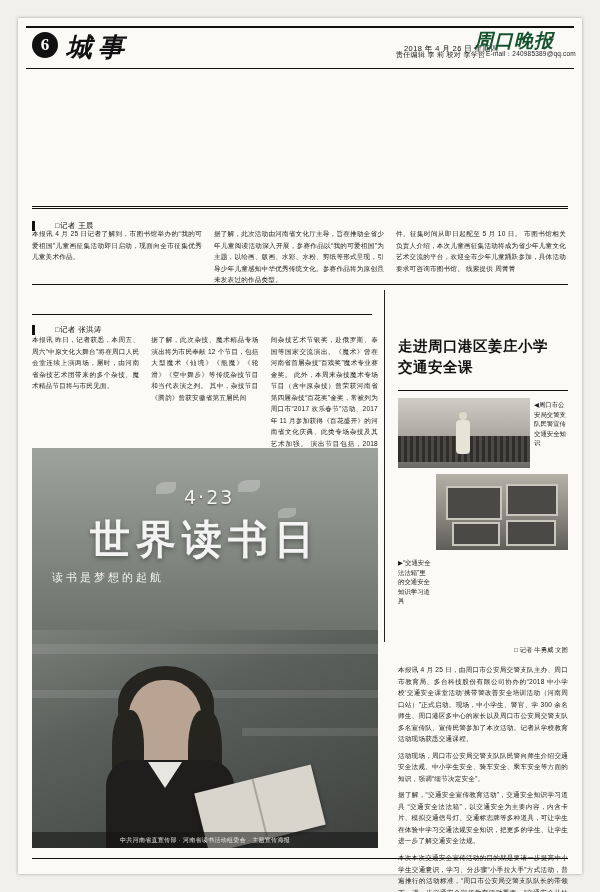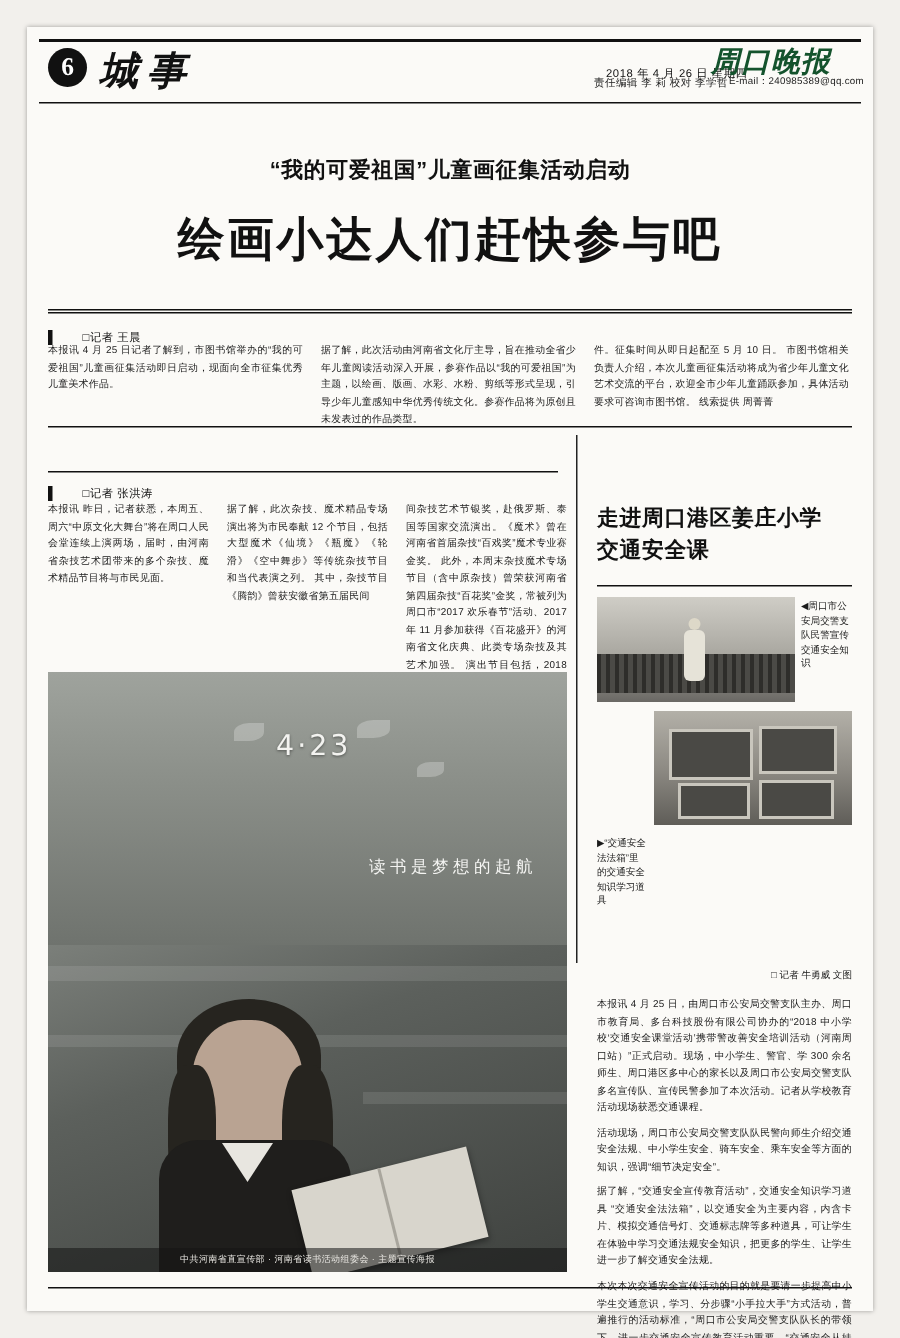--- a/index.html
+++ b/index.html
@@ -97,21 +97,21 @@
   .bp-date{
     position:absolute;left:152px;top:38px;font-size:19px;color:#f3f3f0;letter-spacing:2px;
     font-family:"DejaVu Sans",sans-serif;text-shadow:0 1px 2px rgba(0,0,0,.45);
   }
   .bp-title{
     position:absolute;left:20px;top:64px;width:306px;text-align:center;font-size:40px;
     color:rgba(255,255,255,.92);font-weight:bold;letter-spacing:6px;
     text-shadow:0 2px 5px rgba(0,0,0,.4);font-family:"DejaVu Sans",sans-serif;
   }
   .bp-sub{
-    position:absolute;left:20px;top:122px;width:306px;text-align:right;font-size:11px;
+    position:absolute;left:20px;top:122px;width:306px;text-align:left;font-size:11px;
     color:#f4f4f2;letter-spacing:3px;
   }
   .bp-leaf{position:absolute;border-radius:50% 0 50% 0;background:rgba(255,255,255,.25);}
   .bp-bottom{
     position:absolute;left:0;top:182px;width:346px;height:218px;
     background:linear-gradient(160deg,#7b7f7a 0%,#5c605c 35%,#3f423f 100%);
   }
   .bp-shelf{position:absolute;background:rgba(255,255,255,.10);}
   .bp-girl-head{
     position:absolute;left:96px;top:232px;width:74px;height:86px;border-radius:46% 46% 42% 42%;
@@ -173,24 +173,20 @@
       <div class="mh-rule-top"></div>
       <div class="pagenum">6</div>
       <div class="section-title">城事</div>
       <div class="mh-date">2018 年 4 月 26 日 星期四</div>
       <div class="mh-logo">周口晚报</div>
       <div class="mh-editor">责任编辑 李 莉          校对 李学哲</div>
       <div class="mh-mail">E-mail：240985389@qq.com</div>
       <div class="mh-rule-bot"></div>
     </div>
 
-    <div class="lead">
-      <div class="lead-kicker">“我的可爱祖国”儿童画征集活动启动</div>
-      <div class="lead-head">绘画小达人们赶快参与吧</div>
-    </div>
     <div class="hr-thin"></div>
     <div class="hr-thin2"></div>
     <div style="position:absolute;left:14px;top:196px;">
       <span class="byline">□记者 王晨</span>
     </div>
     <div class="lead-cols" style="top:210px;">
       <div class="lead-col">
         <div class="bodytext">本报讯  4 月 25 日记者了解到，市图书馆举办的“我的可爱祖国”儿童画征集活动即日启动，现面向全市征集优秀儿童美术作品。</div>
       </div>
       <div class="lead-col">
@@ -255,20 +251,21 @@
       <div class="bodytext" style="margin-top:5px;">据了解，“交通安全宣传教育活动”，交通安全知识学习道具 “交通安全法法箱”，以交通安全为主要内容，内含卡片、模拟交通信号灯、交通标志牌等多种道具，可让学生在体验中学习交通法规安全知识，把更多的学生、让学生进一步了解交通安全法规。</div>
       <div class="bodytext" style="margin-top:5px;">本次本次交通安全宣传活动的目的就是要请一步提高中小学生交通意识，学习、分步骤“小手拉大手”方式活动，普遍推行的活动标准，“周口市公安局交警支队队长的带领下，进一步交通安全宣传教育活动重要。“交通安全从娃娃抓起”是全社会的共识。</div>
     </div>
 
     <div class="bigphoto">
       <div class="bp-top"></div>
       <div class="bp-leaf" style="left:124px;top:34px;width:20px;height:12px;"></div>
       <div class="bp-leaf" style="left:206px;top:32px;width:22px;height:12px;"></div>
       <div class="bp-leaf" style="left:246px;top:60px;width:18px;height:10px;"></div>
       <div class="bp-date">4·23</div>
+      <div class="bp-title">世界读书日</div>
       <div class="bp-sub">读书是梦想的起航</div>
       <div class="bp-bottom"></div>
       <div class="bp-shelf" style="left:0;top:196px;width:346px;height:10px;"></div>
       <div class="bp-shelf" style="left:0;top:242px;width:346px;height:8px;"></div>
       <div class="bp-shelf" style="left:210px;top:280px;width:136px;height:8px;"></div>
       <div class="bp-girl-hair"></div>
       <div class="bp-girl-head"></div>
       <div class="bp-girl-hair2"></div>
       <div class="bp-girl-hair3"></div>
       <div class="bp-girl-body"></div>

